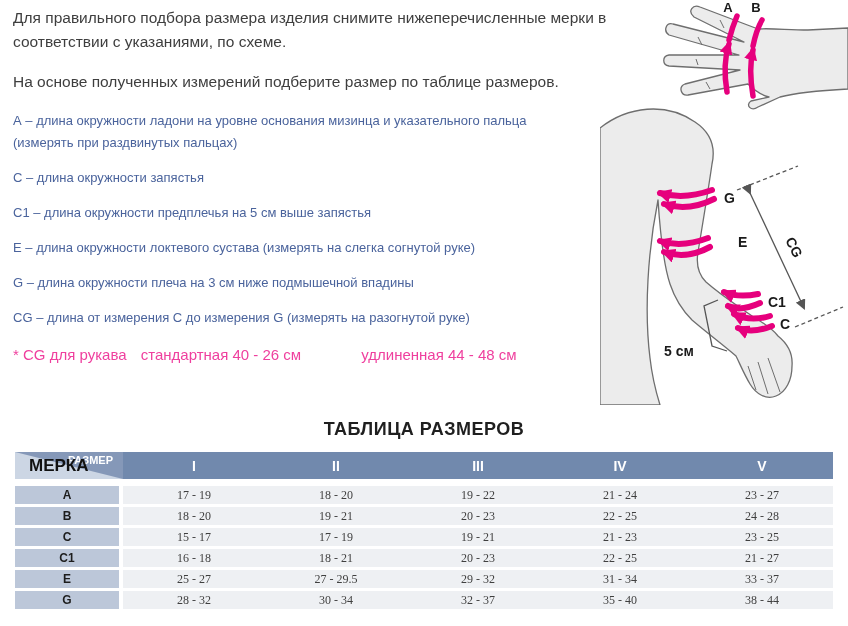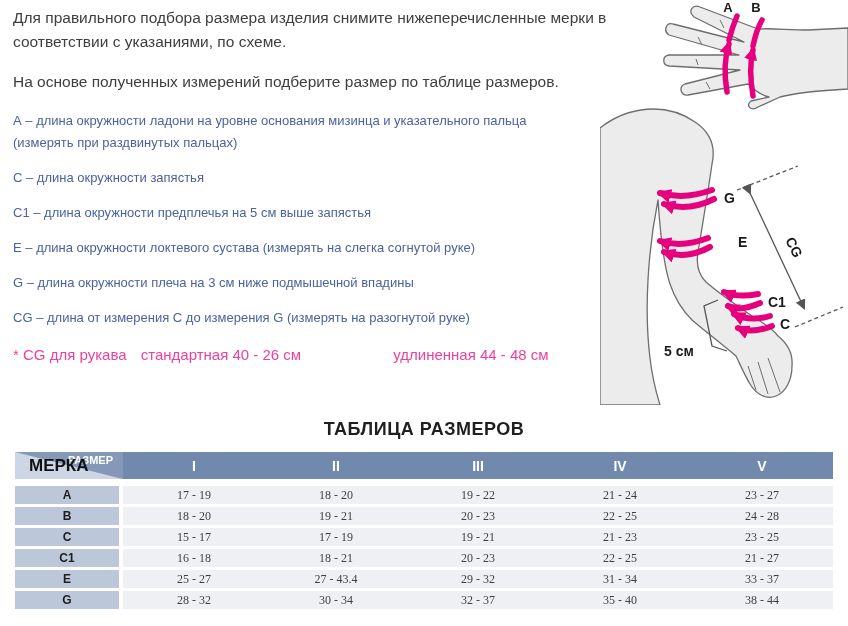--- a/index.html
+++ b/index.html
@@ -13,21 +13,21 @@
     width:848px;height:626px;position:relative;background:#fff;overflow:hidden;
     font-family:"Liberation Sans","DejaVu Sans",sans-serif;color:var(--text-dark);
   }
   .text-col{position:absolute;left:13px;top:6px;width:596px;}
   .para{font-size:15.5px;line-height:24px;margin:0 0 12px 0;color:var(--text-dark);}
   .para.second{margin:16px 0 16px 0;}
   .meas-item{font-size:13px;line-height:22px;margin:0 0 13px 0;color:var(--link-blue);max-width:575px;}
   .meas-item .mkey{font-weight:normal;}
   .note-line{margin-top:17px;font-size:15px;color:var(--note-pink);white-space:nowrap;}
   .note-line .std{margin-left:10px;}
-  .note-line .ext{margin-left:88px;}
+  .note-line .ext{margin-left:56px;}
 
   .table-title{position:absolute;top:419px;left:0;width:848px;text-align:center;
     font-size:18px;font-weight:bold;color:#1f1f1f;letter-spacing:.5px;}
 
   .size-table{position:absolute;left:15px;top:452px;width:818px;}
   .t-head{display:flex;height:27px;margin-bottom:7px;}
   .corner{position:relative;width:108px;background:var(--corner-blue);overflow:hidden;flex:none;}
   .corner .tri{position:absolute;inset:0;background:var(--corner-light);
     clip-path:polygon(0 0,100% 100%,0 100%);}
   .corner .c-top{position:absolute;top:2px;right:10px;font-size:11px;font-weight:bold;color:#fff;}
@@ -214,21 +214,21 @@
       <div class="d-cell">18 - 21</div>
       <div class="d-cell">20 - 23</div>
       <div class="d-cell">22 - 25</div>
       <div class="d-cell">21 - 27</div>
     </div>
   </div>
   <div class="t-row">
     <div class="r-label">Е</div>
     <div class="data-strip">
       <div class="d-cell">25 - 27</div>
-      <div class="d-cell">27 - 43.4</div>
+      <div class="d-cell">27 - 29.5</div>
       <div class="d-cell">29 - 32</div>
       <div class="d-cell">31 - 34</div>
       <div class="d-cell">33 - 37</div>
     </div>
   </div>
   <div class="t-row">
     <div class="r-label">G</div>
     <div class="data-strip">
       <div class="d-cell">28 - 32</div>
       <div class="d-cell">30 - 34</div>

